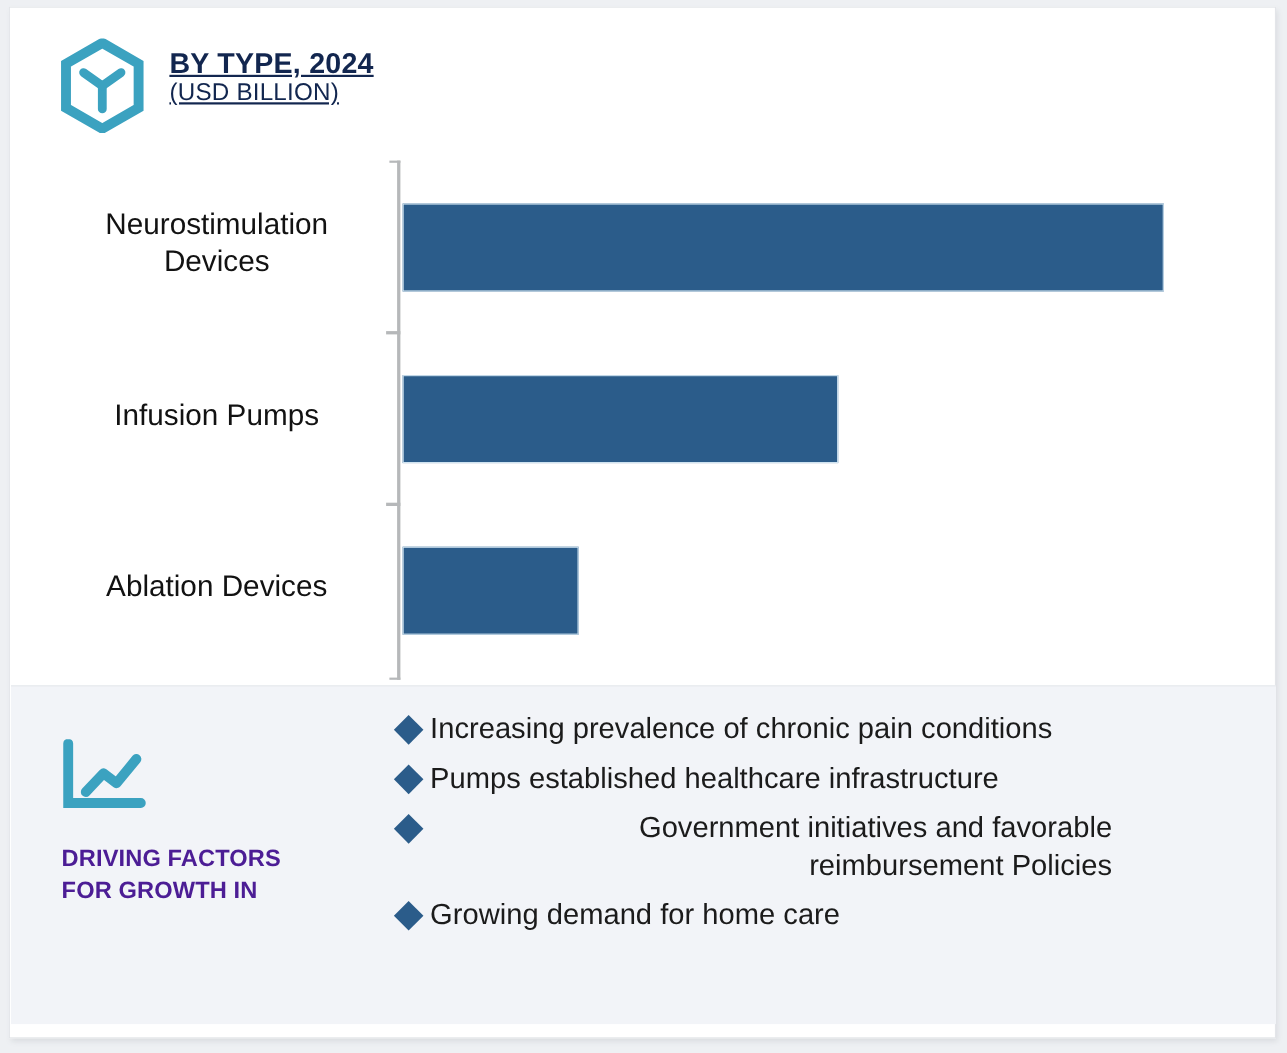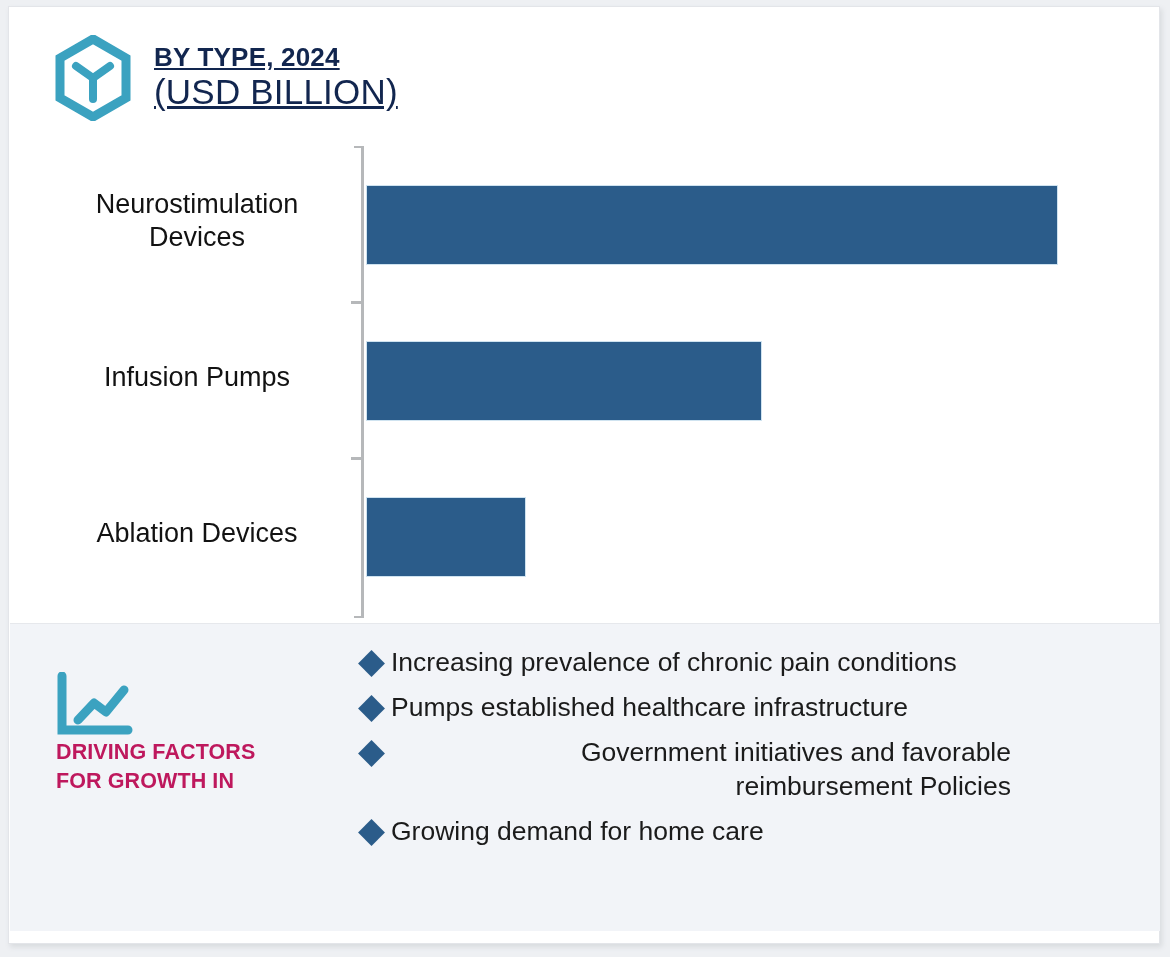--- a/index.html
+++ b/index.html
@@ -42,21 +42,21 @@
     line-height: 1.12;
     text-decoration: underline;
   }
   .header-line1 {
     font-size: 26px;
     font-weight: bold;
     letter-spacing: 0.2px;
     white-space: nowrap;
   }
   .header-line2 {
-    font-size: 35px;
+    font-size: 22px;
     font-weight: normal;
     letter-spacing: 0.2px;
     white-space: nowrap;
   }
 
   
   .chart {
     position: absolute;
     left: 4px; top: 130px;
     width: 1152px; height: 492px;
@@ -122,21 +122,22 @@
     background: #f2f4f8;
     border-top: 1px solid #e6e8ec;
   }
   .panel-left {
     position: absolute;
     left: 46px; top: 48px;
     width: 268px;
   }
   .trend-icon { width: 78px; height: 66px; display: block; }
   .panel-title {
-    color: #be185d;
+    margin-top: 28px;
+    color: #4c1d95;
     font-size: 21.5px;
     font-weight: bold;
     line-height: 1.34;
     letter-spacing: 0.1px;
   }
   .panel-list {
     position: absolute;
     left: 352px; top: 22px;
     width: 790px;
   }

